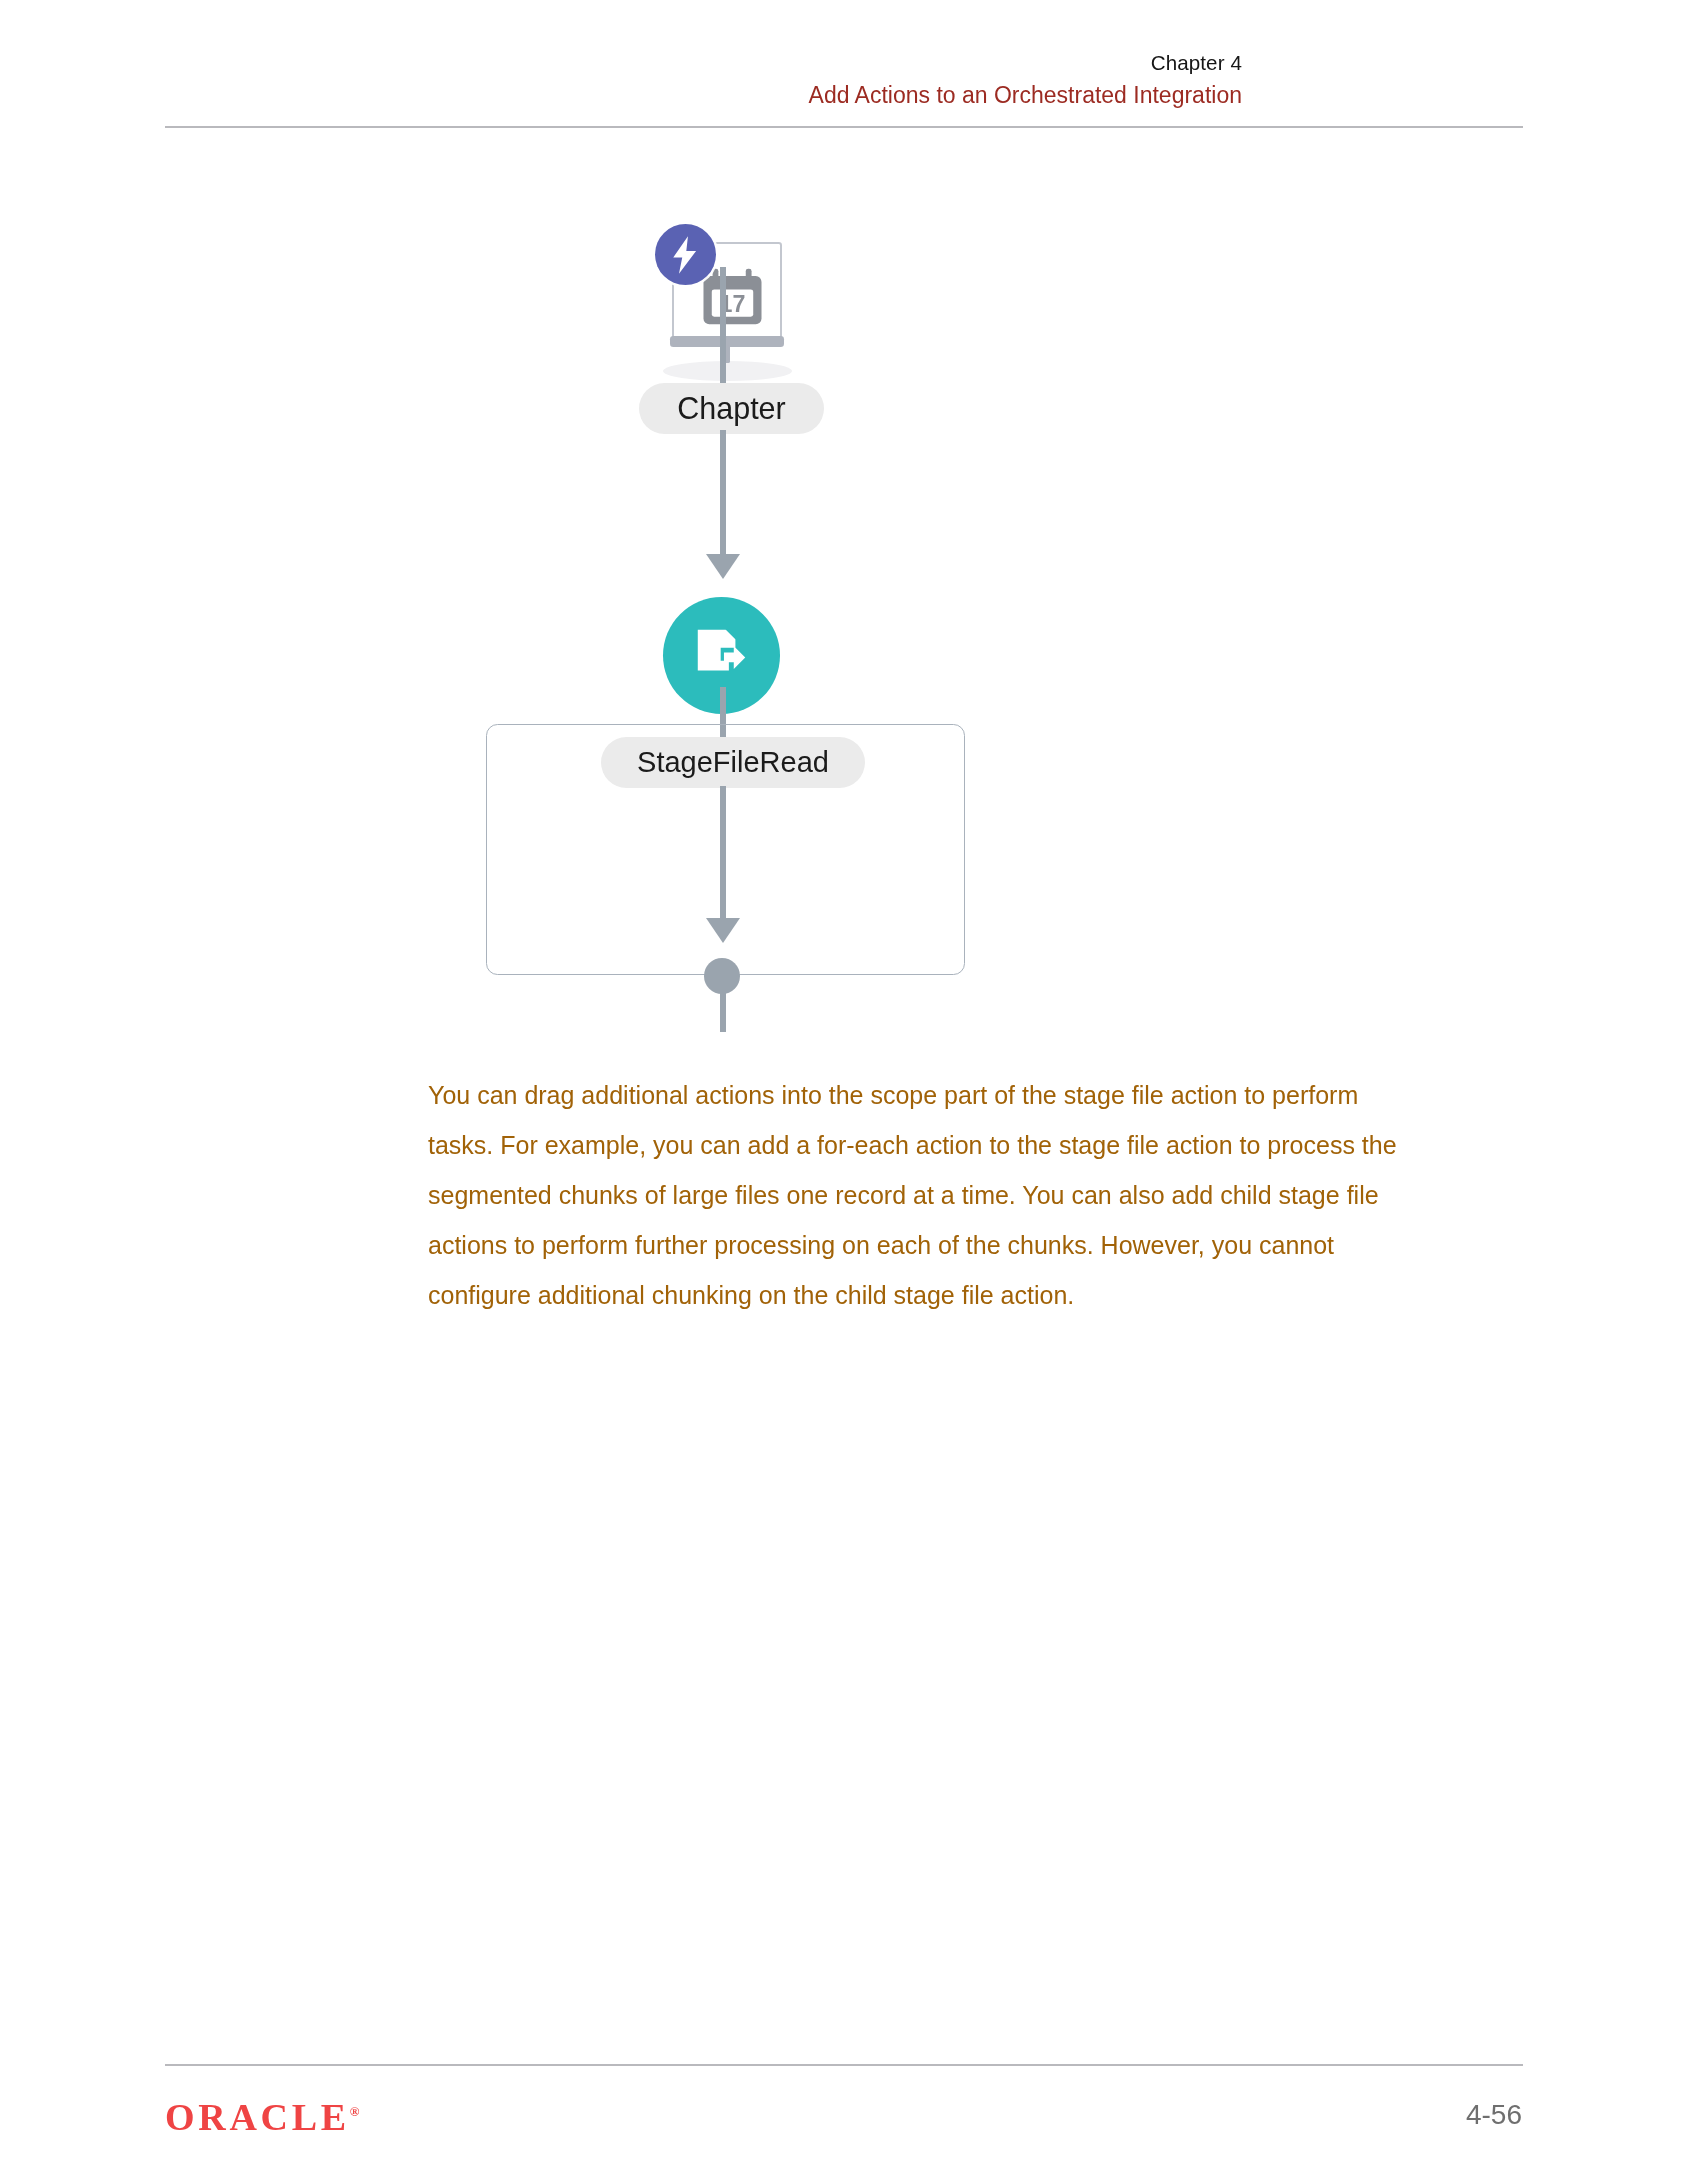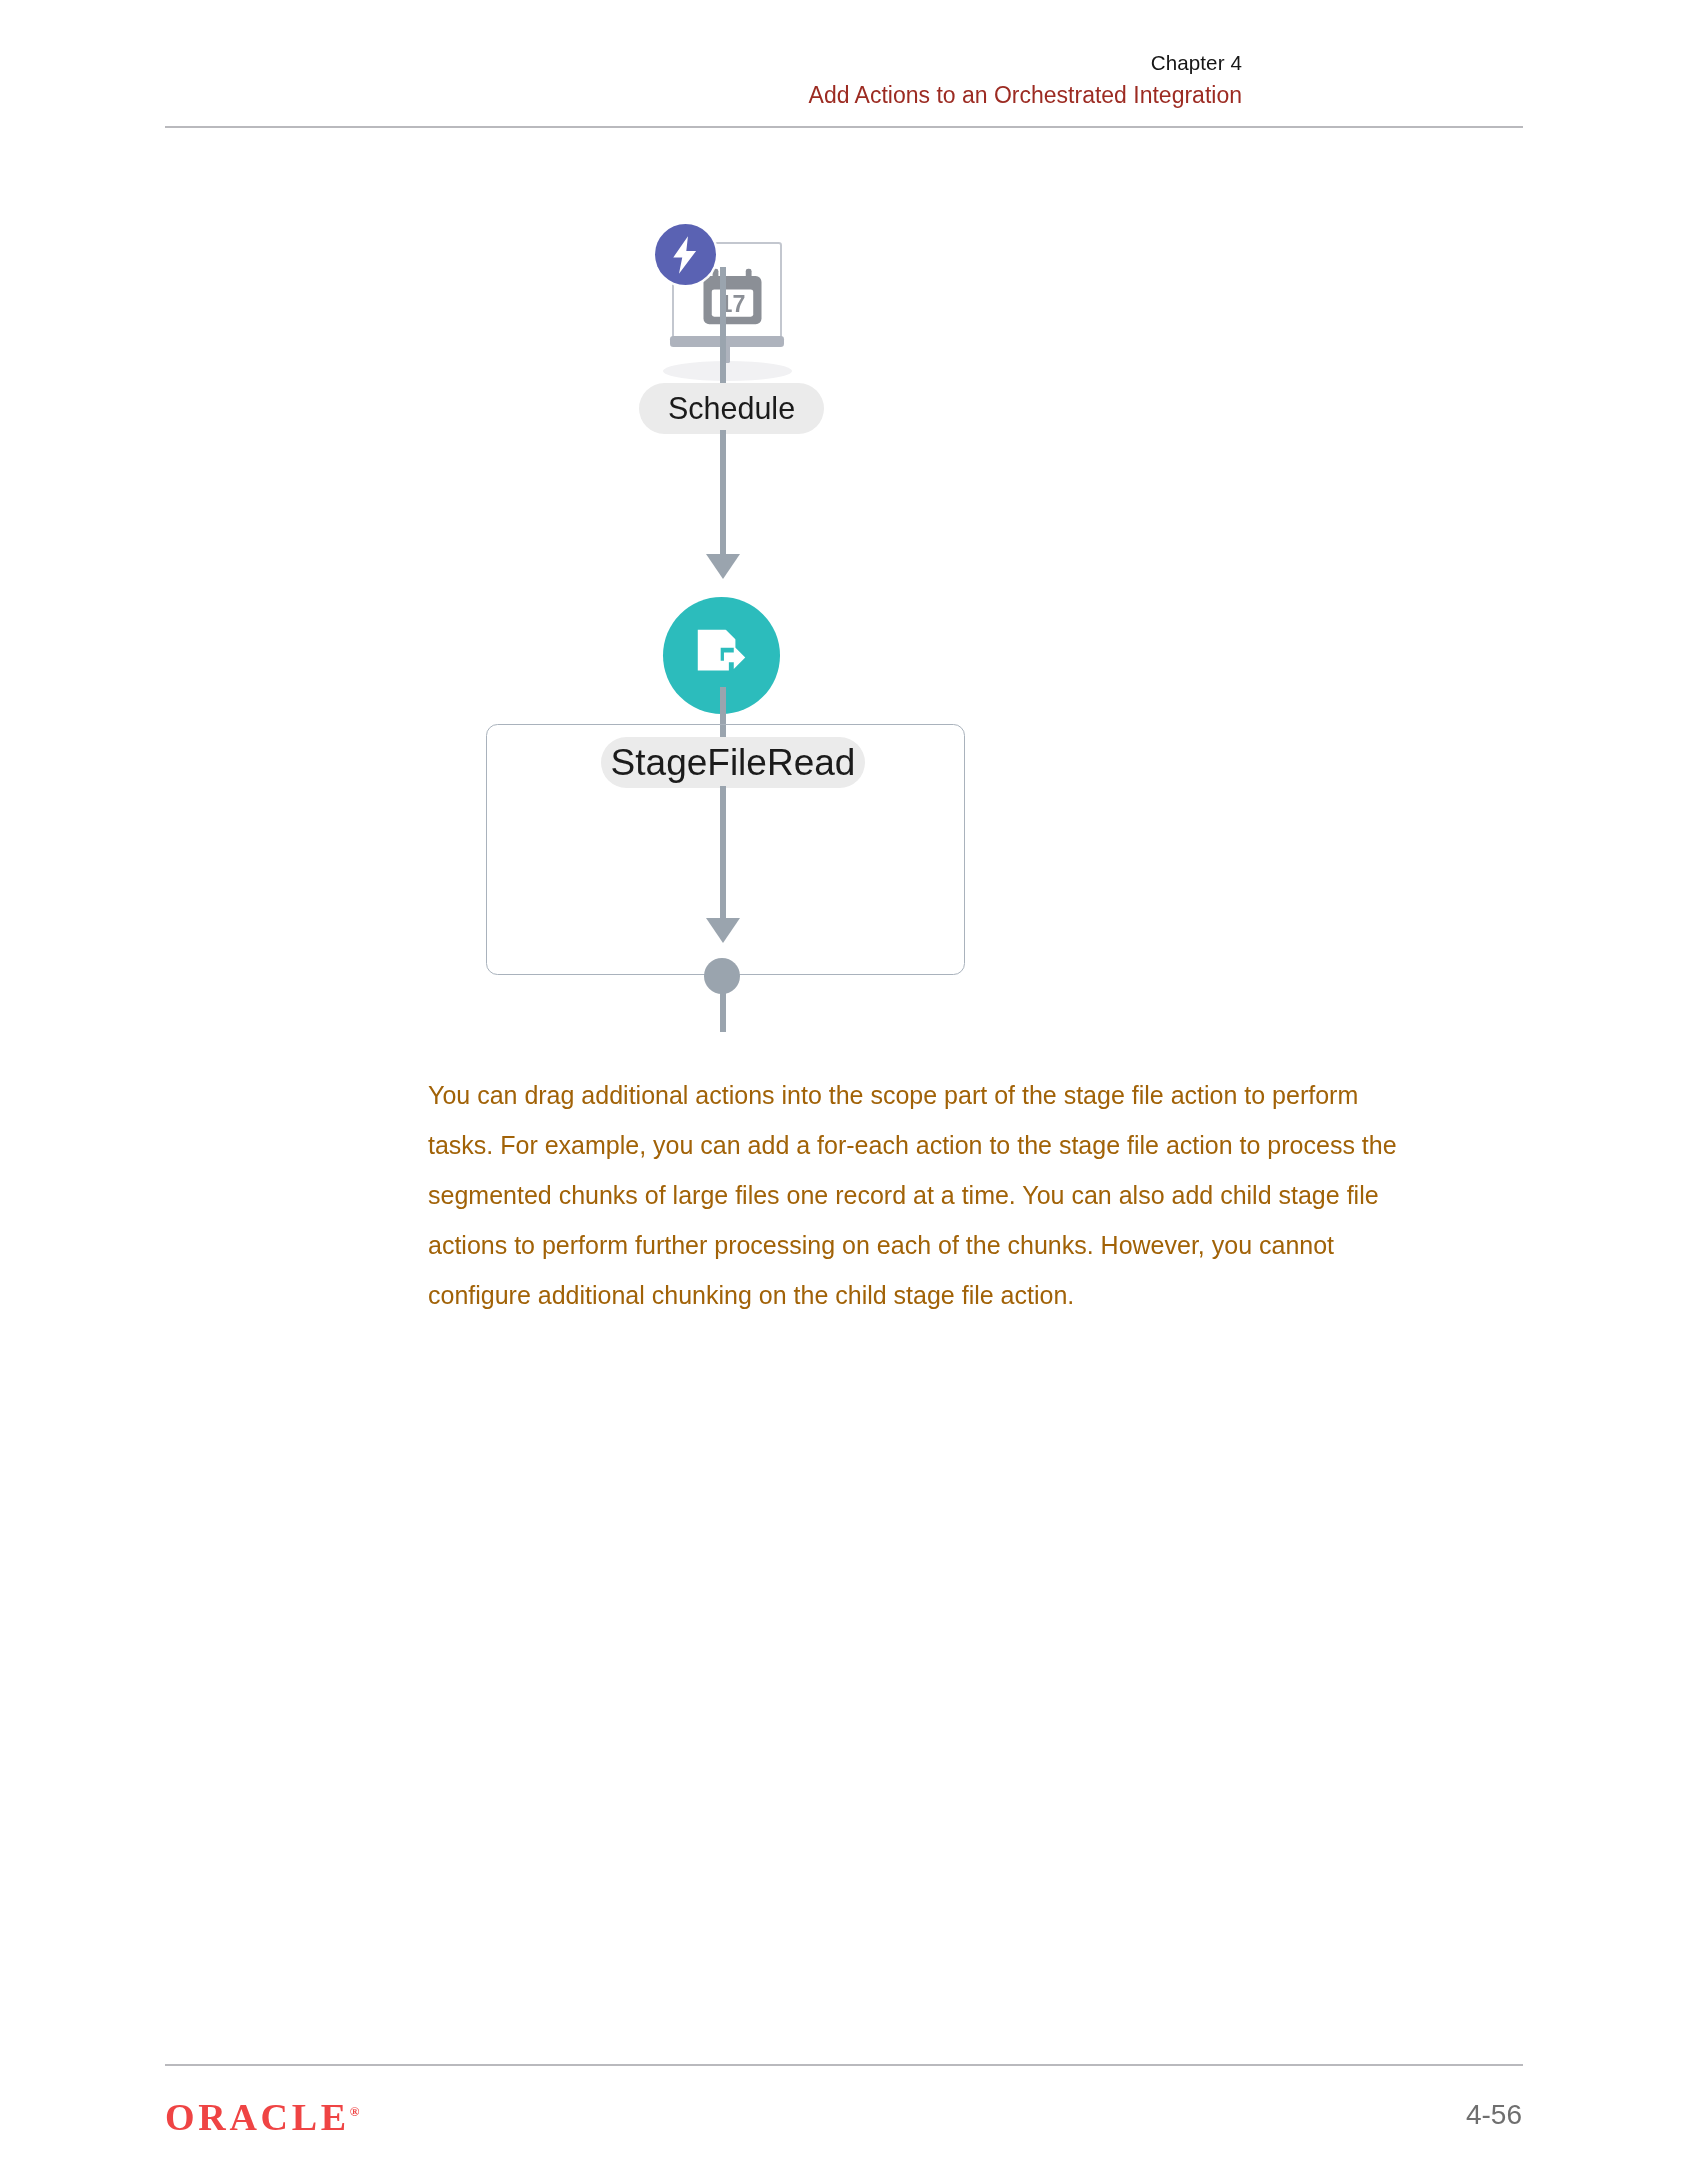--- a/index.html
+++ b/index.html
@@ -143,21 +143,21 @@
     top: 363px;
     width: 185px;
     height: 51px;
     font-size: 30.5px;
   }
   #stagefileread-pill {
     left: 601px;
     top: 717px;
     width: 264px;
     height: 51px;
-    font-size: 37px;
+    font-size: 29px;
   }
 
   
   .connector-line {
     position: absolute;
     width: 5.8px;
     background: #9aa4ae;
   }
   #conn-schedule-top   { left: 720px; top: 247px;  height: 124px; }
   #conn-schedule-down  { left: 720px; top: 410px;  height: 130px; }
@@ -284,21 +284,21 @@
 
     <div id="bolt-badge">
       <svg width="31" height="38" viewBox="0 0 38 46">
         <path d="M22 0 L4 26 L15 26 L11 46 L32 18 L20 18 Z" fill="#ffffff"></path>
       </svg>
     </div>
   </div>
 
   <div class="connector-line" id="conn-schedule-top"></div>
 
-  <div class="node-pill" id="schedule-pill">Schedule</div>
+  <div class="node-pill" id="schedule-pill">Chapter</div>
 
   <div class="connector-line" id="conn-schedule-down"></div>
   <div class="arrow-head" id="arrow-to-circle"></div>
 
   <div id="stagefile-circle">
     <svg width="51" height="54" viewBox="0 0 62 66">
       <path d="M2 2 H36 L48 14 V24 H30 V40 H40 V52 H2 Z" fill="#ffffff"></path>
       <path d="M36 2 L48 14 H36 Z" fill="#ffffff"></path>
       <path d="M34 30 H46 V22 L60 36 L46 50 V42 H34 Z" fill="#ffffff"></path>
     </svg>

